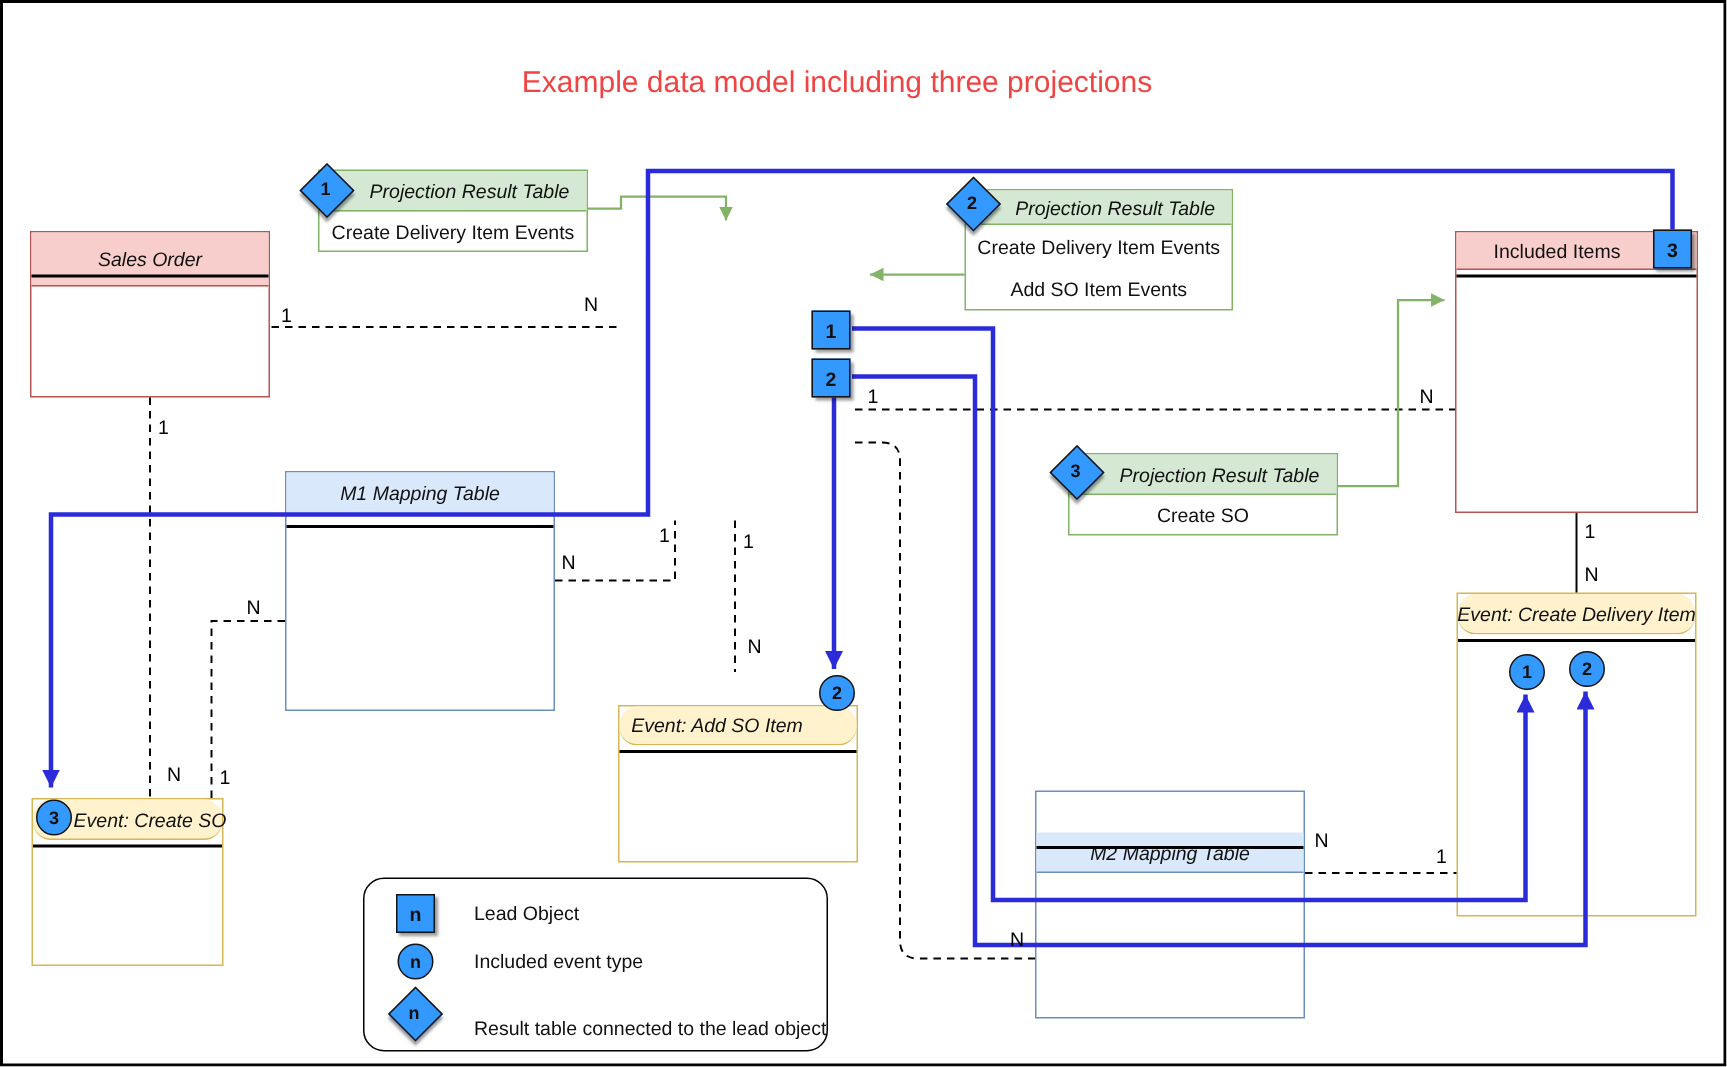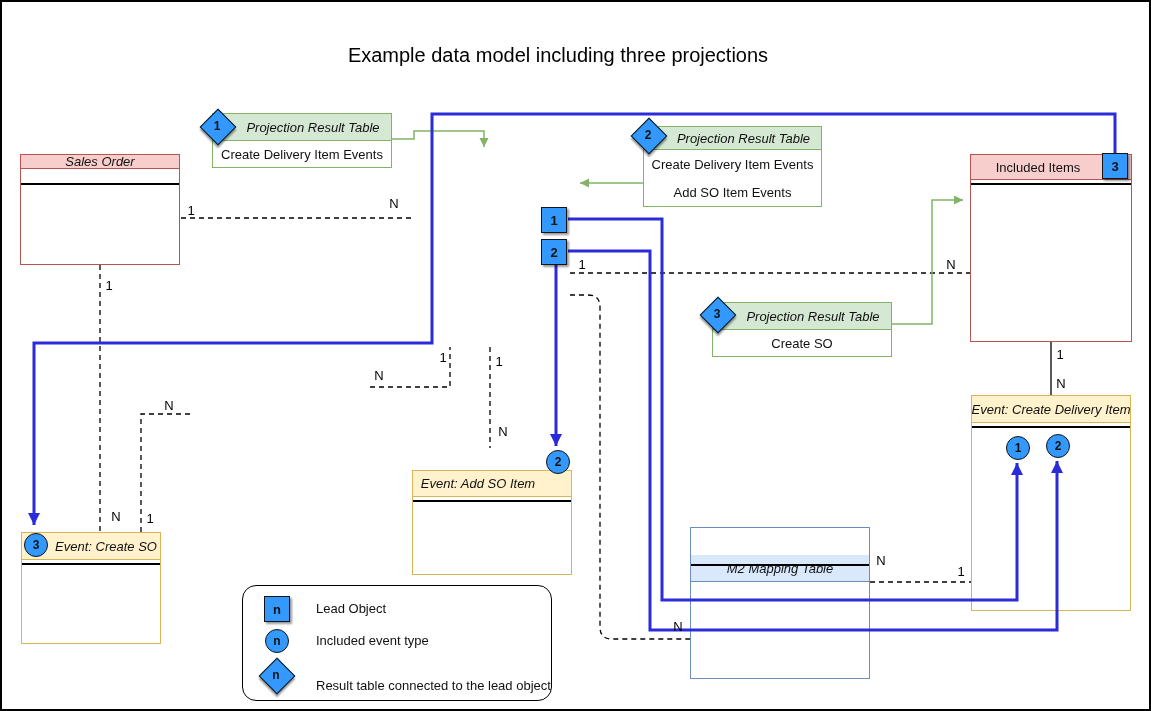--- a/index.html
+++ b/index.html
@@ -3,33 +3,33 @@
 <meta charset="utf-8">
 <style>
   html,body{margin:0;padding:0;background:#fff;}
   #canvas{
     position:relative;width:1147px;height:707px;border:2px solid #000;
     background:#fff;overflow:hidden;
     font-family:"Liberation Sans",sans-serif;color:#111;
   }
   .title{
     position:absolute;left:256px;top:42px;width:600px;text-align:center;
-    font-size:20px;color:#000000;
+    font-size:20px;color:#ef4444;
   }
   
   .tbl{position:absolute;background:#fff;box-sizing:border-box;}
   .tbl .hdr{
     box-sizing:border-box;display:flex;align-items:center;justify-content:center;
     font-size:13px;white-space:nowrap;
   }
   .tbl .rule{position:absolute;left:0;right:0;height:2px;background:#000;}
   .pink{border:1px solid #b85450;}
   .pink .hdr{background:#f8cecc;border-bottom:1px solid #b85450;}
   .yellow{border:1px solid #d6b656;}
-  .yellow .hdr{background:#fff2cc;border-bottom:1px solid #d6b656;}
+  .yellow .hdr{background:#fff2cc;border-bottom:1px solid #d6b656;border-radius:12px;}
   .blue{border:1px solid #6c8ebf;}
   .blue .hdr{background:#dae8fc;border-bottom:1px solid #6c8ebf;}
   .green{border:1px solid #82b366;}
   .green .hdr{background:#d5e8d4;border-bottom:1px solid #82b366;}
   .it{font-style:italic;}
   .proj-body{display:flex;flex-direction:column;}
   .proj-body .row{flex:1;display:flex;align-items:center;justify-content:center;font-size:13px;white-space:nowrap;}
   
   .bsq{
     position:absolute;width:24px;height:24px;background:#3399ff;border:1px solid #141414;
@@ -65,42 +65,46 @@
   .legend .lbl{position:absolute;left:73px;font-size:13px;white-space:nowrap;}
 </style>
 </head>
 <body>
 
 <div id="canvas">
 
   <div class="title">Example data model including three projections</div>
 
   <div class="tbl pink" style="left:18px;top:152px;width:160px;height:111px;">
-    <div class="hdr it" style="height:14px;">Sales Order</div>
+    <div class="hdr it" style="height:36px;">Sales Order</div>
     <div class="rule" style="top:28px;"></div>
   </div>
 
 
   <div class="tbl pink" style="left:968px;top:152px;width:162px;height:188px;">
     <div class="hdr" style="height:25px;padding-right:26px;">Included Items</div>
     <div class="rule" style="top:28px;"></div>
   </div>
 
+  <div class="tbl blue" style="left:188px;top:312px;width:180px;height:160px;">
+    <div class="hdr it" style="height:28px;">M1 Mapping Table</div>
+    <div class="rule" style="top:35px;"></div>
+  </div>
 
   <div class="tbl blue" style="left:688px;top:525px;width:180px;height:152px;">
     <div class="hdr it" style="height:27px;margin-top:27px;">M2 Mapping Table</div>
     <div class="rule" style="top:36px;"></div>
   </div>
 
   <div class="tbl yellow" style="left:410px;top:446px;width:160px;height:105px;margin-top:22px;">
     <div class="hdr it" style="height:26px;padding-right:28px;">Event: Add SO Item</div>
     <div class="rule" style="top:29px;"></div>
   </div>
 
-  <div class="tbl yellow" style="left:19px;top:530px;width:140px;height:112px;">
+  <div class="tbl yellow" style="left:19px;top:530px;width:128px;height:112px;">
     <div class="hdr it" style="height:27px;padding-left:30px;">Event: Create SO</div>
     <div class="rule" style="top:30px;"></div>
   </div>
 
   <div class="tbl yellow" style="left:969px;top:393px;width:160px;height:216px;">
     <div class="hdr it" style="height:27px;">Event: Create Delivery Item</div>
     <div class="rule" style="top:30px;"></div>
   </div>
 
   <div class="tbl green" style="left:210px;top:111px;width:180px;height:55px;">

